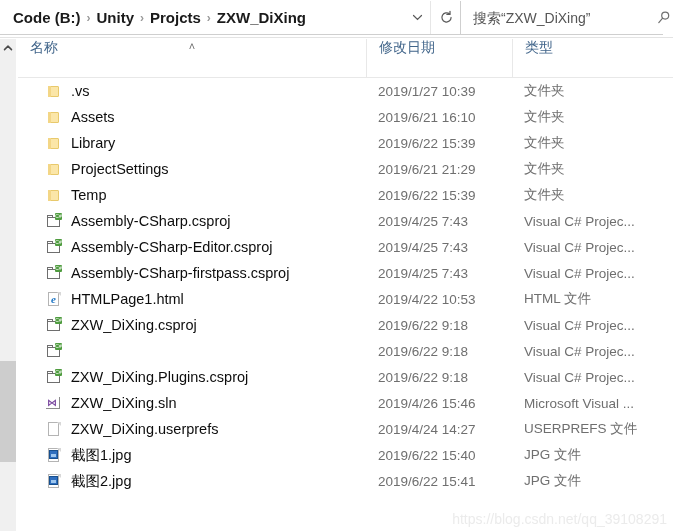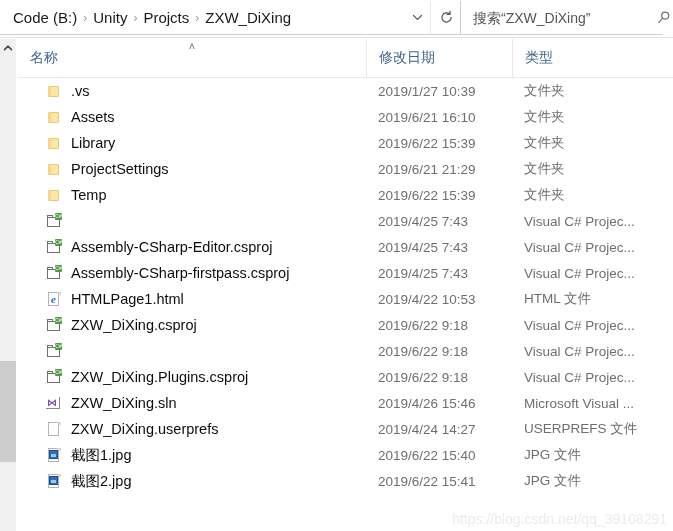--- a/index.html
+++ b/index.html
@@ -37,20 +37,21 @@
     display: flex;
     align-items: center;
   }
   #breadcrumb {
     display: flex;
     align-items: center;
     padding-left: 10px;
     flex: 1;
     height: 100%;
     overflow: hidden;
+    font-weight: bold;
   }
   .crumb {
     font-size: 15px;
     color: #1a1a1a;
     white-space: nowrap;
     padding: 2px 3px;
     line-height: 20px;
   }
   .crumb-sep {
     color: #9a9a9a;
@@ -136,21 +137,21 @@
     position: relative;
     height: 38px;
     background: #ffffff;
     border-bottom: 1px solid #e8e8e8;
   }
   .colhead {
     position: absolute;
     top: 0;
     height: 38px;
     display: flex;
-    align-items: center;
+    align-items: flex-start;
     font-size: 14px;
     color: #41658a;
     box-sizing: border-box;
   }
   .colhead span { padding-left: 12px; }
   #colhead-name { left: 0; width: 348px; }
   #colhead-date { left: 348px; width: 146px; border-left: 1px solid #e8e8e8; }
   #colhead-type { left: 494px; width: 161px; border-left: 1px solid #e8e8e8; }
   #sort-caret {
     position: absolute;
@@ -459,20 +460,21 @@
         <div class="cell-date">2019/6/22 15:39</div>
         <div class="cell-type">文件夹</div>
       </div>
       <div class="row">
         <div class="cell-name">
           <span class="icon ic-csproj">
             <span class="tab"></span>
             <span class="body"></span>
             <span class="badge">C#</span>
           </span>
+          <span class="name-text">Assembly-CSharp.csproj</span>
         </div>
         <div class="cell-date">2019/4/25 7:43</div>
         <div class="cell-type">Visual C# Projec...</div>
       </div>
       <div class="row">
         <div class="cell-name">
           <span class="icon ic-csproj">
             <span class="tab"></span>
             <span class="body"></span>
             <span class="badge">C#</span>

